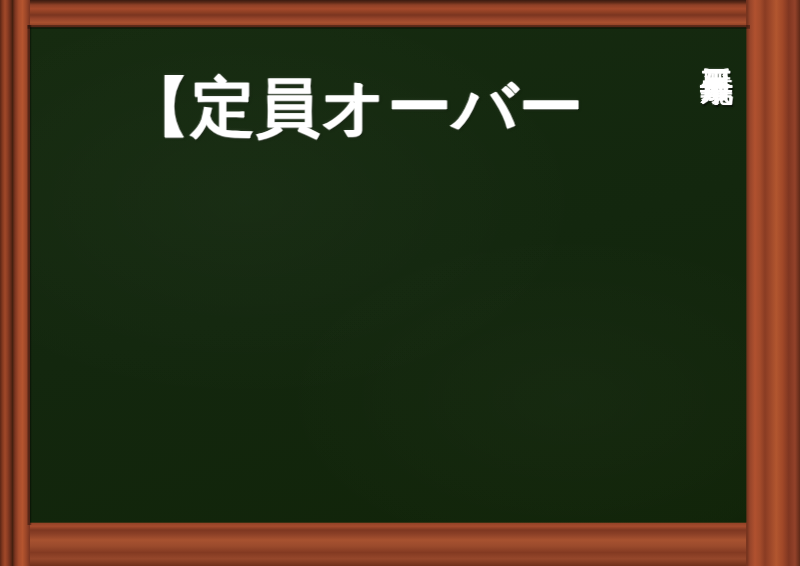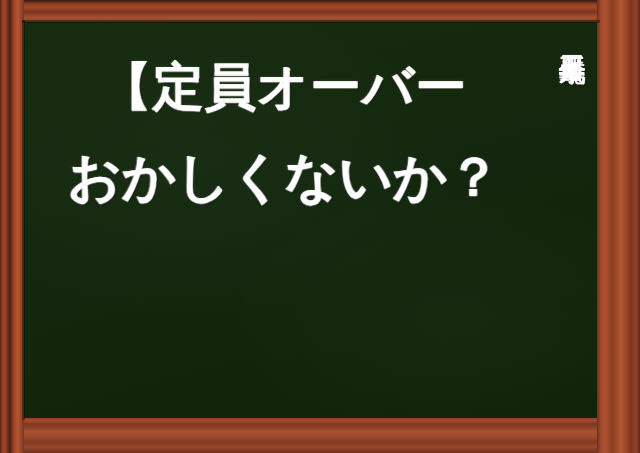--- a/index.html
+++ b/index.html
@@ -142,21 +142,20 @@
 
   <div class="frame-wood" id="frame-top"></div>
   <div class="frame-wood" id="frame-bottom"></div>
   <div class="frame-wood" id="frame-left"></div>
   <div class="frame-wood" id="frame-right"></div>
 
   <div id="chalkboard">
 
     <div id="headline">
       <span class="headline-line">【定員オーバー</span>
-      <span class="headline-line wide">おかしくないか？</span>
     </div>
 
     <div id="date-vertical">平成二十九年三月二十二日</div>
 
   </div>
 
   <div class="frame-ridge" id="ridge-left"></div>
   <div class="frame-ridge" id="ridge-top"></div>
 
 </div>

